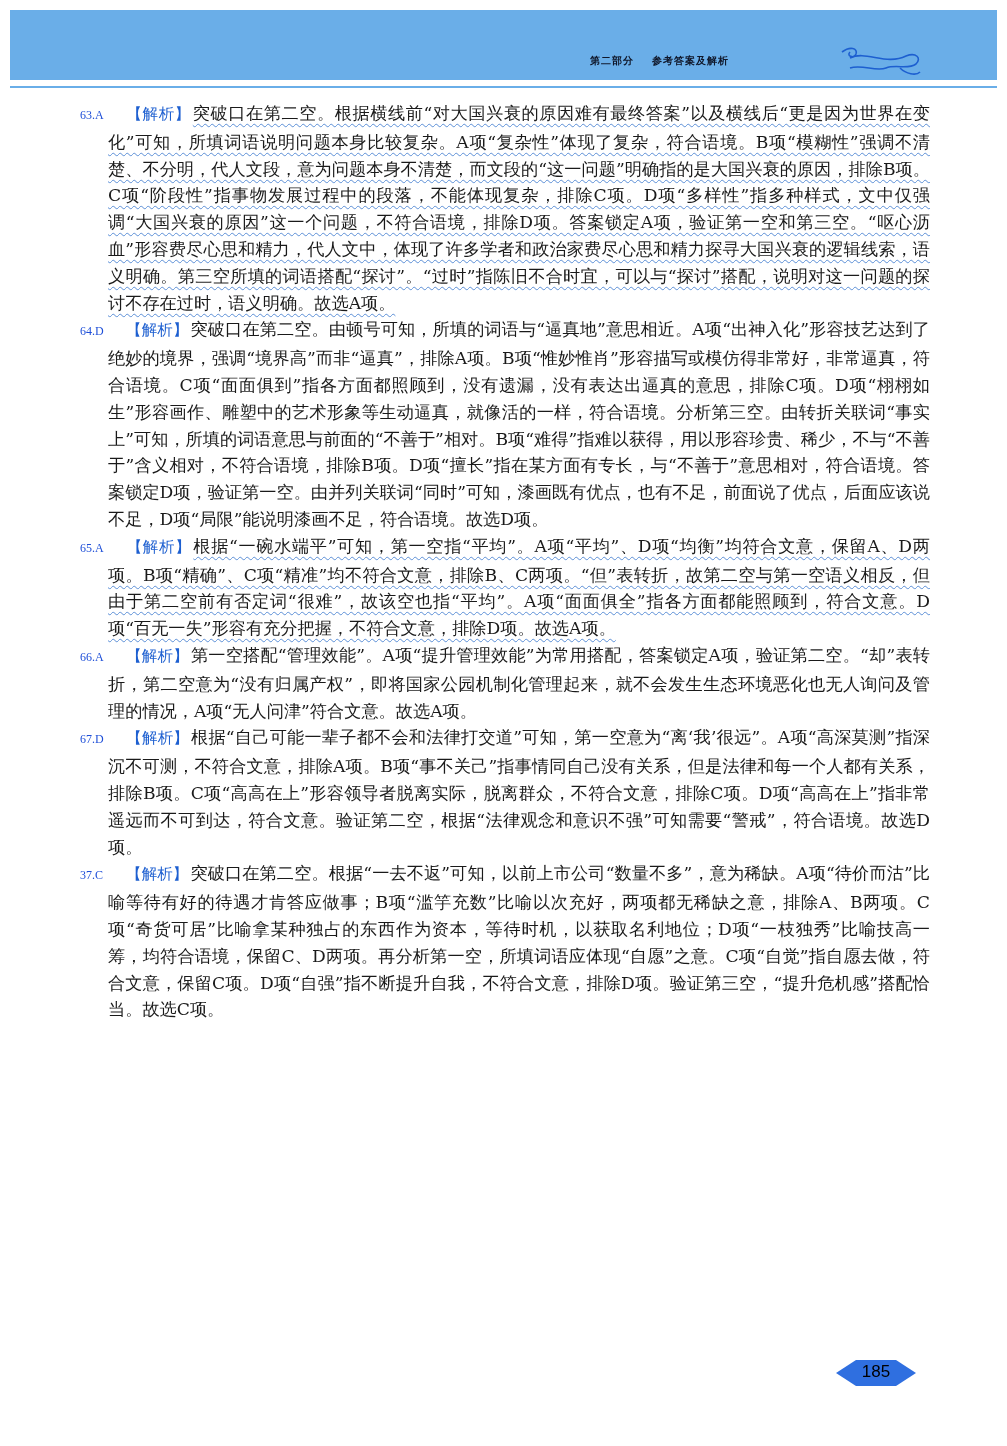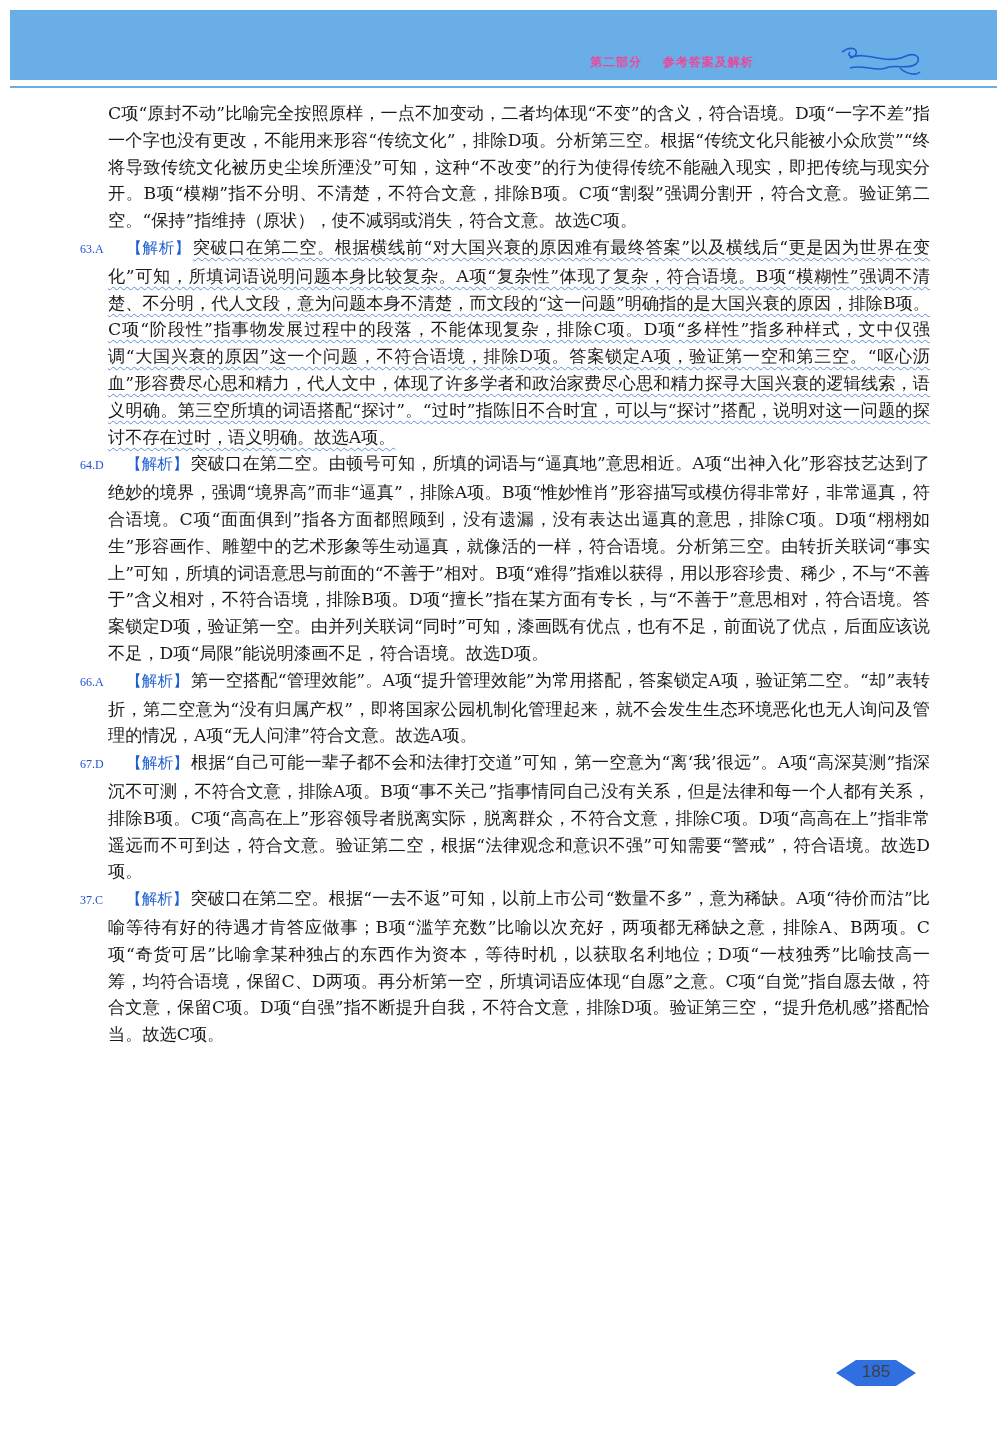--- a/index.html
+++ b/index.html
@@ -2,58 +2,60 @@
 <html><head>
 <meta charset="utf-8">
 <style>
   html, body { margin: 0; padding: 0; background: #ffffff; }
   body { width: 1007px; height: 1446px; position: relative; overflow: hidden;
          font-family: "DejaVu Serif", "Liberation Serif", serif; color: #1a1a1a; }
   .header-band { position: absolute; left: 10px; top: 10px; width: 987px; height: 70px;
                  background: #6aaee8; }
   .header-line { position: absolute; left: 10px; top: 86px; width: 987px; height: 2px; background: #6aaee8; }
   .header-title { position: absolute; left: 590px; top: 54px; font-family: "DejaVu Sans", sans-serif;
-                  font-weight: bold; font-size: 12px; color: #ec4899; letter-spacing: 1px; white-space: pre; }
+                  font-weight: bold; font-size: 10px; color: #0f172a; letter-spacing: 1px; white-space: pre; }
   .ribbon { position: absolute; left: 836px; top: 44px; width: 90px; height: 36px; }
   .content { position: absolute; left: 80px; top: 100px; width: 850px; }
   .para { font-size: 17.2px; line-height: 26.8px; margin: 0; text-align: justify; }
   .entry { position: relative; padding-left: 28px; margin-top: 0; }
   .entry .lead { margin-left: -28px; }
   .cont { padding-left: 28px; }
   .num { font-family: "Liberation Serif", serif; color: #1d4ed8; font-size: 12px; display: inline-block; width: 46px; }
   .tag { color: #1d5fd0; font-family: Liberation Sans, sans-serif; font-size: 15.5px; margin-right: 2px; }
   .wavy { text-decoration: underline wavy #5b8fd6; text-decoration-thickness: 1px; text-underline-offset: 4px; }
   .page-num { position: absolute; left: 836px; top: 1359px; width: 80px; height: 28px; }
   .page-num svg { position: absolute; left: 0; top: 0; }
   .page-num span { position: absolute; left: 0; top: 3px; width: 80px; text-align: center;
-                   color: #404040; font-family: "Liberation Sans", sans-serif; font-size: 17px; }
+                   color: #000000; font-family: "Liberation Sans", sans-serif; font-size: 17px; }
 </style>
 </head>
 <body>
 
 <div class="header-band"></div>
 <div class="header-line"></div>
 <div class="header-title">第二部分    参考答案及解析</div>
 <svg class="ribbon" viewBox="0 0 90 36">
   <path d="M6 8 C14 2, 22 4, 20 10 C18 15, 10 12, 14 8" fill="none" stroke="#1d5fd0" stroke-width="1.6"></path>
   <path d="M14 14 C30 6, 50 22, 70 12 C80 8, 86 14, 80 20 C72 26, 60 20, 50 24 C40 28, 26 20, 14 24" fill="none" stroke="#1d5fd0" stroke-width="1.6"></path>
   <path d="M64 24 C70 30, 80 32, 84 28" fill="none" stroke="#1d5fd0" stroke-width="1.6"></path>
 </svg>
 
 <div class="content">
-  <p class="para cont" style="padding-left:28px;">C项“原封不动”比喻完全按照原样，一点不加变动，二者均体现“不变”的含义，符合语境。D项“一字不差”指一个字也没有更改，不能用来形容“传统文化”，排除D项。分析第三空。根据“传统文化只能被小众欣赏”“终将导致传统文化被历史尘埃所湮没”可知，这种“不改变”的行为使得传统不能融入现实，即把传统与现实分开。B项“模糊”指不分明、不清楚，不符合文意，排除B项。C项“割裂”强调分割开，符合文意。验证第二空。“保持”指维持（原状），使不减弱或消失，符合文意。故选C项。</p>
 
   <div class="para entry">
     <span class="num lead">63.A</span><span class="tag">【解析】</span><span class="wavy">突破口在第二空。根据横线前“对大国兴衰的原因难有最终答案”以及横线后“更是因为世界在变化”可知，所填词语说明问题本身比较复杂。A项“复杂性”体现了复杂，符合语境。B项“模糊性”强调不清楚、不分明，代人文段，意为问题本身不清楚，而文段的“这一问题”明确指的是大国兴衰的原因，排除B项。C项“阶段性”指事物发展过程中的段落，不能体现复杂，排除C项。D项“多样性”指多种样式，文中仅强调“大国兴衰的原因”这一个问题，不符合语境，排除D项。答案锁定A项，验证第一空和第三空。“呕心沥血”形容费尽心思和精力，代人文中，体现了许多学者和政治家费尽心思和精力探寻大国兴衰的逻辑线索，语义明确。第三空所填的词语搭配“探讨”。“过时”指陈旧不合时宜，可以与“探讨”搭配，说明对这一问题的探讨不存在过时，语义明确。故选A项。</span>
   </div>
 
   <div class="para entry">
     <span class="num lead">64.D</span><span class="tag">【解析】</span><span>突破口在第二空。由顿号可知，所填的词语与“逼真地”意思相近。A项“出神入化”形容技艺达到了绝妙的境界，强调“境界高”而非“逼真”，排除A项。B项“惟妙惟肖”形容描写或模仿得非常好，非常逼真，符合语境。C项“面面俱到”指各方面都照顾到，没有遗漏，没有表达出逼真的意思，排除C项。D项“栩栩如生”形容画作、雕塑中的艺术形象等生动逼真，就像活的一样，符合语境。分析第三空。由转折关联词“事实上”可知，所填的词语意思与前面的“不善于”相对。B项“难得”指难以获得，用以形容珍贵、稀少，不与“不善于”含义相对，不符合语境，排除B项。D项“擅长”指在某方面有专长，与“不善于”意思相对，符合语境。答案锁定D项，验证第一空。由并列关联词“同时”可知，漆画既有优点，也有不足，前面说了优点，后面应该说不足，D项“局限”能说明漆画不足，符合语境。故选D项。</span>
   </div>
 
+  <div class="para entry">
+    <span class="num lead">65.A</span><span class="tag">【解析】</span><span class="wavy">根据“一碗水端平”可知，第一空指“平均”。A项“平均”、D项“均衡”均符合文意，保留A、D两项。B项“精确”、C项“精准”均不符合文意，排除B、C两项。“但”表转折，故第二空与第一空语义相反，但由于第二空前有否定词“很难”，故该空也指“平均”。A项“面面俱全”指各方面都能照顾到，符合文意。D项“百无一失”形容有充分把握，不符合文意，排除D项。故选A项。</span>
+  </div>
 
   <div class="para entry">
     <span class="num lead">66.A</span><span class="tag">【解析】</span><span>第一空搭配“管理效能”。A项“提升管理效能”为常用搭配，答案锁定A项，验证第二空。“却”表转折，第二空意为“没有归属产权”，即将国家公园机制化管理起来，就不会发生生态环境恶化也无人询问及管理的情况，A项“无人问津”符合文意。故选A项。</span>
   </div>
 
   <div class="para entry">
     <span class="num lead">67.D</span><span class="tag">【解析】</span><span>根据“自己可能一辈子都不会和法律打交道”可知，第一空意为“离‘我’很远”。A项“高深莫测”指深沉不可测，不符合文意，排除A项。B项“事不关己”指事情同自己没有关系，但是法律和每一个人都有关系，排除B项。C项“高高在上”形容领导者脱离实际，脱离群众，不符合文意，排除C项。D项“高高在上”指非常遥远而不可到达，符合文意。验证第二空，根据“法律观念和意识不强”可知需要“警戒”，符合语境。故选D项。</span>
   </div>
 
   <div class="para entry">

